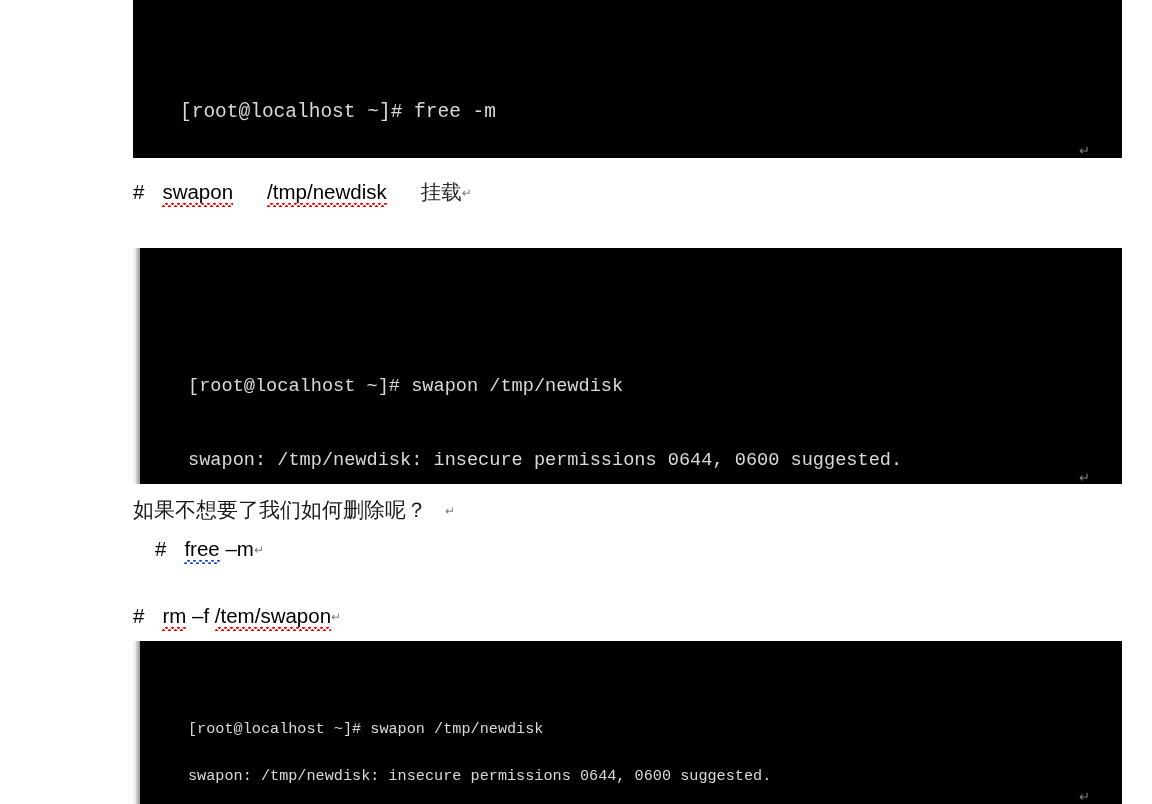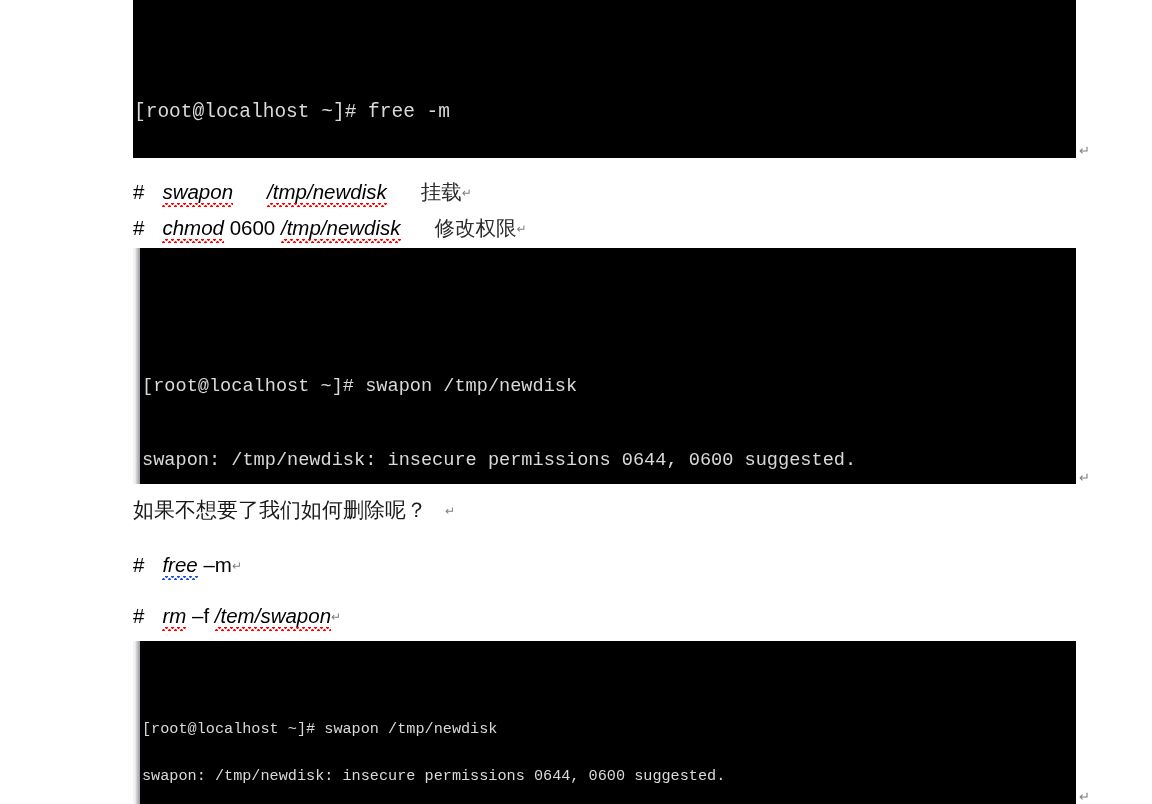--- a/index.html
+++ b/index.html
@@ -7,21 +7,21 @@
     width:1152px;height:804px;background:#ffffff;overflow:hidden;
     font-family:"Liberation Sans",sans-serif;
     position:relative;
   }
   .page{position:relative;width:1152px;height:804px;}
 
   
   .term{
     position:absolute;background:#000000;color:#d9d9d9;
     font-family:"Liberation Mono","DejaVu Sans Mono",monospace;
-    white-space:pre;overflow:hidden;
+    white-space:pre;overflow:hidden;padding-left:46px;
   }
   .term .line{display:block;}
   .term-scroll{
     position:absolute;left:0;top:0;bottom:0;width:7px;
     background:linear-gradient(to right,#f2f2f2 0%,#f2f2f2 30%,#c9c9cf 55%,#9a9aa2 100%);
   }
   .term-inner{position:relative;}
 
   #term1{left:133px;top:0px;width:943px;height:158px;font-size:19.5px;line-height:24.2px;}
   #term1 .term-inner{padding:3px 0 0 1px;}
@@ -41,21 +41,21 @@
   
   .doc-line{
     position:absolute;left:133px;white-space:nowrap;
     color:#000000;font-size:20.5px;
   }
   .doc-line.cjk{font-family:"Liberation Serif","DejaVu Serif",serif;font-size:21px;color:#1a1a1a;}
   .cjk-inline{font-family:"Liberation Serif","DejaVu Serif",serif;color:#2b2b2b;margin-top:44px;}
 
   
   .sq-red, .sq-blue{
-    position:relative;display:inline-block;font-style:italic;
+    position:relative;display:inline-block;
   }
   .sq-red::after,.sq-blue::after{
     content:"";position:absolute;left:0;right:0;bottom:-3px;height:4px;
   }
   .sq-red::after{
     background-image:
       radial-gradient(circle at 1.5px 3.2px, #ff0000 1.1px, transparent 1.3px),
       radial-gradient(circle at 4.5px 0.8px, #ff0000 1.1px, transparent 1.3px);
     background-size:6px 4px;background-repeat:repeat-x;
   }
@@ -83,23 +83,20 @@
       
       
     </div>
   </div>
   <span class="pilcrow" style="left:1079px;top:143px;">↵</span>
 
   <div class="doc-line" style="top:178px;">
     <span>#</span><span class="gap-sm"></span><span class="sq-red">swapon</span><span class="gap-md"></span><span class="sq-red">/tmp/newdisk</span><span class="gap-md"></span><span class="cjk-inline">挂载</span><span class="ret">↵</span>
   </div>
 
-  <div class="doc-line" style="top:214px;">
-    <span>#</span><span class="gap-sm"></span><span class="sq-red">chmod</span>&nbsp;<span>0600</span>&nbsp;<span class="sq-red">/tmp/newdisk</span><span class="gap-md"></span><span class="cjk-inline">修改权限</span><span class="ret">↵</span>
-  </div>
 
   <div class="term" id="term2">
     <div class="term-scroll"></div>
     <div class="term-inner">
       <span class="line">[root@localhost ~]# swapon /tmp/newdisk</span>
       <span class="line">swapon: /tmp/newdisk: insecure permissions 0644, 0600 suggested.</span>
       
       
       
       
@@ -108,21 +105,21 @@
       
     </div>
   </div>
   <span class="pilcrow" style="left:1079px;top:470px;">↵</span>
 
   <div class="doc-line cjk" style="top:496px;">
     <span>如果不想要了我们如何删除呢？</span><span class="gap-sm"></span><span class="ret">↵</span>
   </div>
 
 
-  <div class="doc-line" style="top:553px;">
+  <div class="doc-line" style="top:537px;margin-left:22px;">
     <span>#</span><span class="gap-sm"></span><span class="sq-blue">free</span>&nbsp;<span>–m</span><span class="ret">↵</span>
   </div>
 
   <div class="doc-line" style="top:604px;">
     <span>#</span><span class="gap-sm"></span><span class="sq-red">rm</span>&nbsp;<span>–f</span>&nbsp;<span class="sq-red">/tem/swapon</span><span class="ret">↵</span>
   </div>
 
   <div class="term" id="term3">
     <div class="term-scroll"></div>
     <div class="term-inner">

